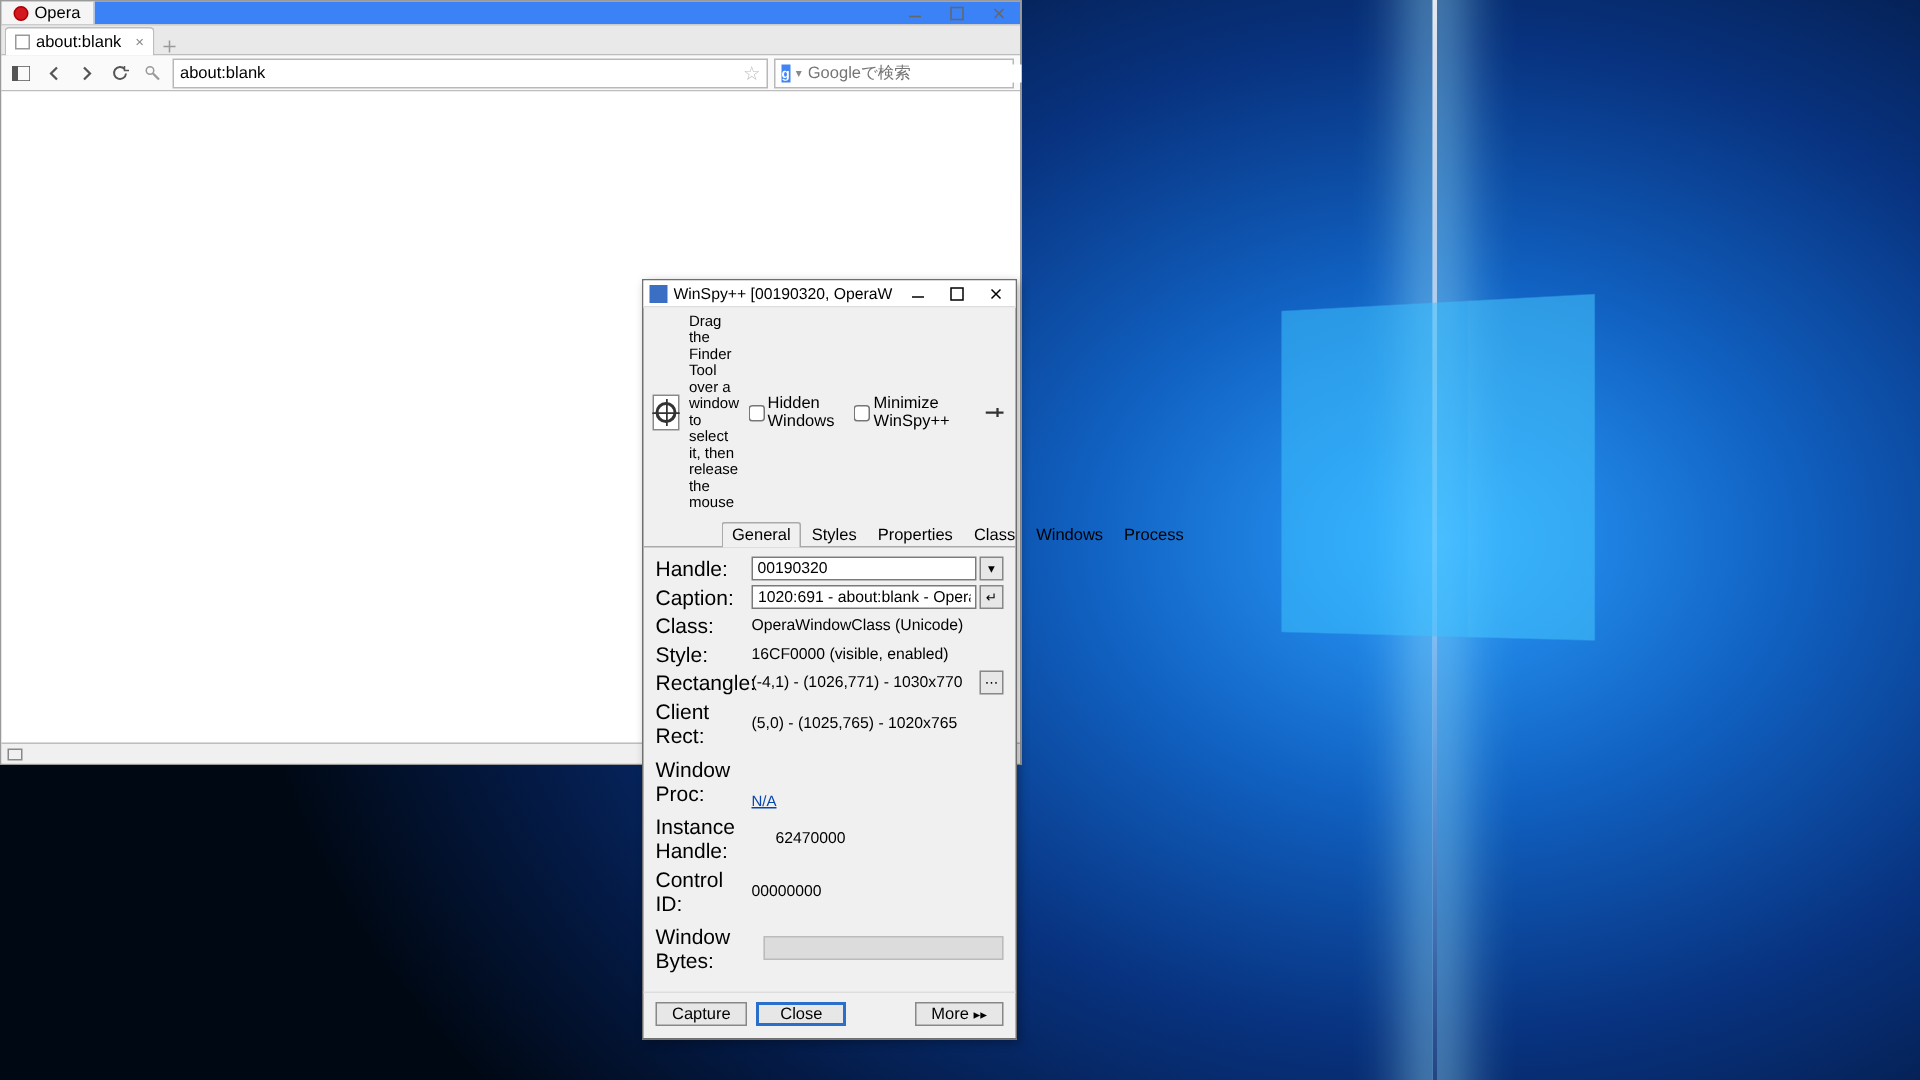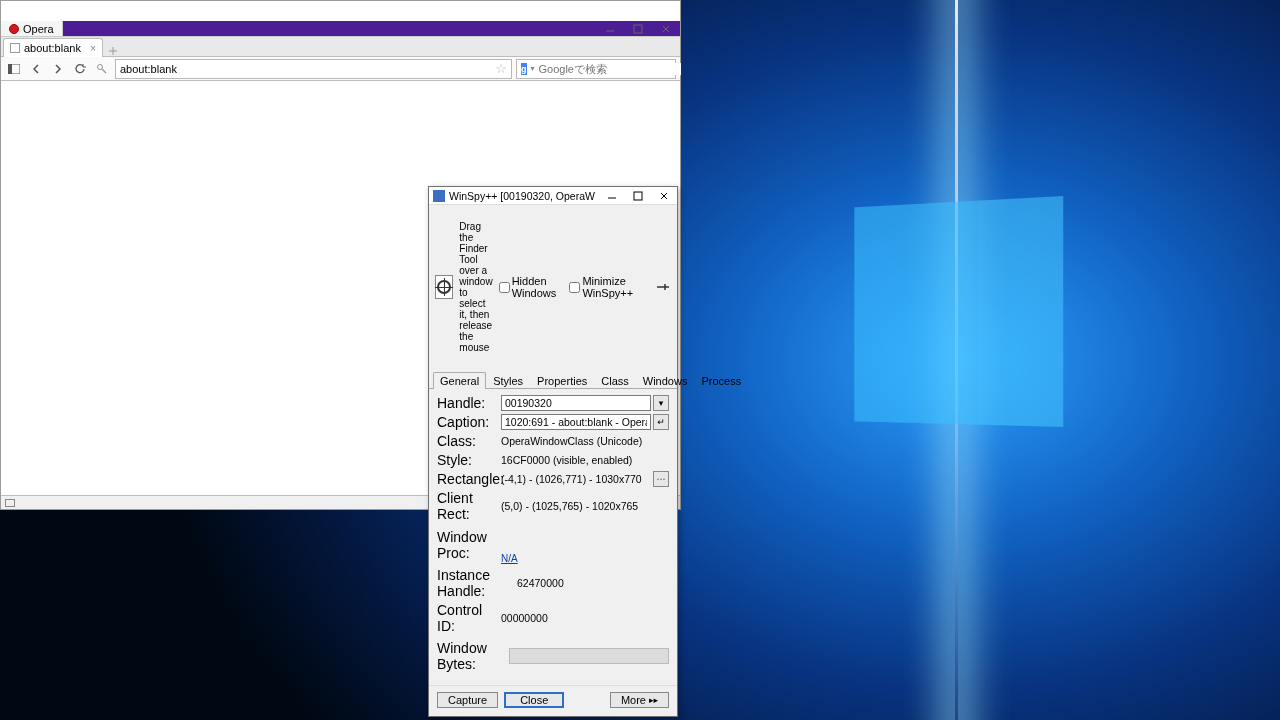--- a/index.html
+++ b/index.html
@@ -31,21 +31,21 @@
   box-shadow: 0 0 40px 8px #9fe9ff;
 }
 
 
 .opera {
   position: absolute; left: 0; top: 0; width: 681px; height: 510px;
   background: #fff; border: 1px solid #9a9a9a;
   display: flex; flex-direction: column;
 }
 .opera-title {
-  height: 16px; display: flex; align-items: stretch; background: #4c1d95; margin-top: 20px;
+  height: 16px; display: flex; align-items: stretch; background: #3b82f6;
 }
 .opera-menu-btn {
   display: flex; align-items: center; gap: 4px; padding: 0 8px;
   border-right: 1px solid #ccc; border-bottom: 1px solid #ccc;
   background: #f5f5f5;
 }
 .opera-o {
   width: 10px; height: 10px; border-radius: 50%; background: #d4181f; border: 1px solid #a00;
   position: relative;
 }
@@ -103,41 +103,41 @@
 }
 .winspy-title {
   height: 18px; background: #fff; display: flex; align-items: center; padding-left: 4px; gap: 4px;
   border-bottom: 1px solid #ddd;
 }
 .winspy-title-icon { width: 12px; height: 12px; background: #3a6fc4; }
 .winspy-title-text { flex: 1; font-size: 10.5px; overflow: hidden; white-space: nowrap; }
 .winspy-winbtns { display: flex; }
 .winspy-winbtn { width: 26px; height: 18px; display: flex; align-items: center; justify-content: center; font-size: 10px; }
 
-.finder-row { display: flex; align-items: center; gap: 6px; padding: 16px 6px; }
+.finder-row { display: flex; align-items: center; gap: 6px; padding: 4px 6px; }
 .finder-tool {
   width: 24px; height: 24px; border: 1px solid #888; background: #fff;
   display: flex; align-items: center; justify-content: center;
 }
 .finder-target { width: 14px; height: 14px; border: 2px solid #333; border-radius: 50%; position: relative; }
 .finder-target::before, .finder-target::after { content: ""; position: absolute; background: #333; }
 .finder-target::before { left: 5px; top: -4px; width: 0px; height: 18px; border-left: 1px solid #333; }
 .finder-target::after { top: 5px; left: -4px; height: 0px; width: 18px; border-top: 1px solid #333; }
 .finder-text { flex: 1; font-size: 10px; line-height: 11px; }
 .finder-checks { display: flex; flex-direction: row; gap: 0; }
 .chk { display: flex; align-items: center; gap: 2px; font-size: 10px; }
 .chk input { width: 11px; height: 11px; }
 .pin-icon { width: 14px; height: 10px; }
 
 .ws-tabs { display: flex; border-bottom: 1px solid #aaa; padding-left: 4px; margin-top: 2px; }
 .ws-tab {
   padding: 2px 6px; font-size: 10.5px; border: 1px solid transparent;
   border-bottom: none; position: relative; top: 1px;
 }
-.ws-tab.active { background: #f0f0f0; border-color: #aaa; border-radius: 2px 2px 0 0; }
+.ws-tab.active { background: #f0f0f0; border-color: #aaa; border-radius: 2px 2px 0 0; margin-left: 48px; }
 
 .ws-body { padding: 6px 8px; }
 .ws-row { display: flex; align-items: center; margin-bottom: 3px; min-height: 16px; }
 .ws-label { width: 64px; font-size: 14px; }
 .ws-val { font-size: 10.5px; }
 .ws-input {
   flex: 1; height: 16px; border: 1px solid #7a7a7a; background: #fff;
   padding: 0 3px; font-size: 10.5px;
 }
 .ws-sbtn { width: 16px; height: 16px; border: 1px solid #888; background: #e7e7e7; margin-left: 2px; display: flex; align-items: center; justify-content: center; font-size: 9px; }

